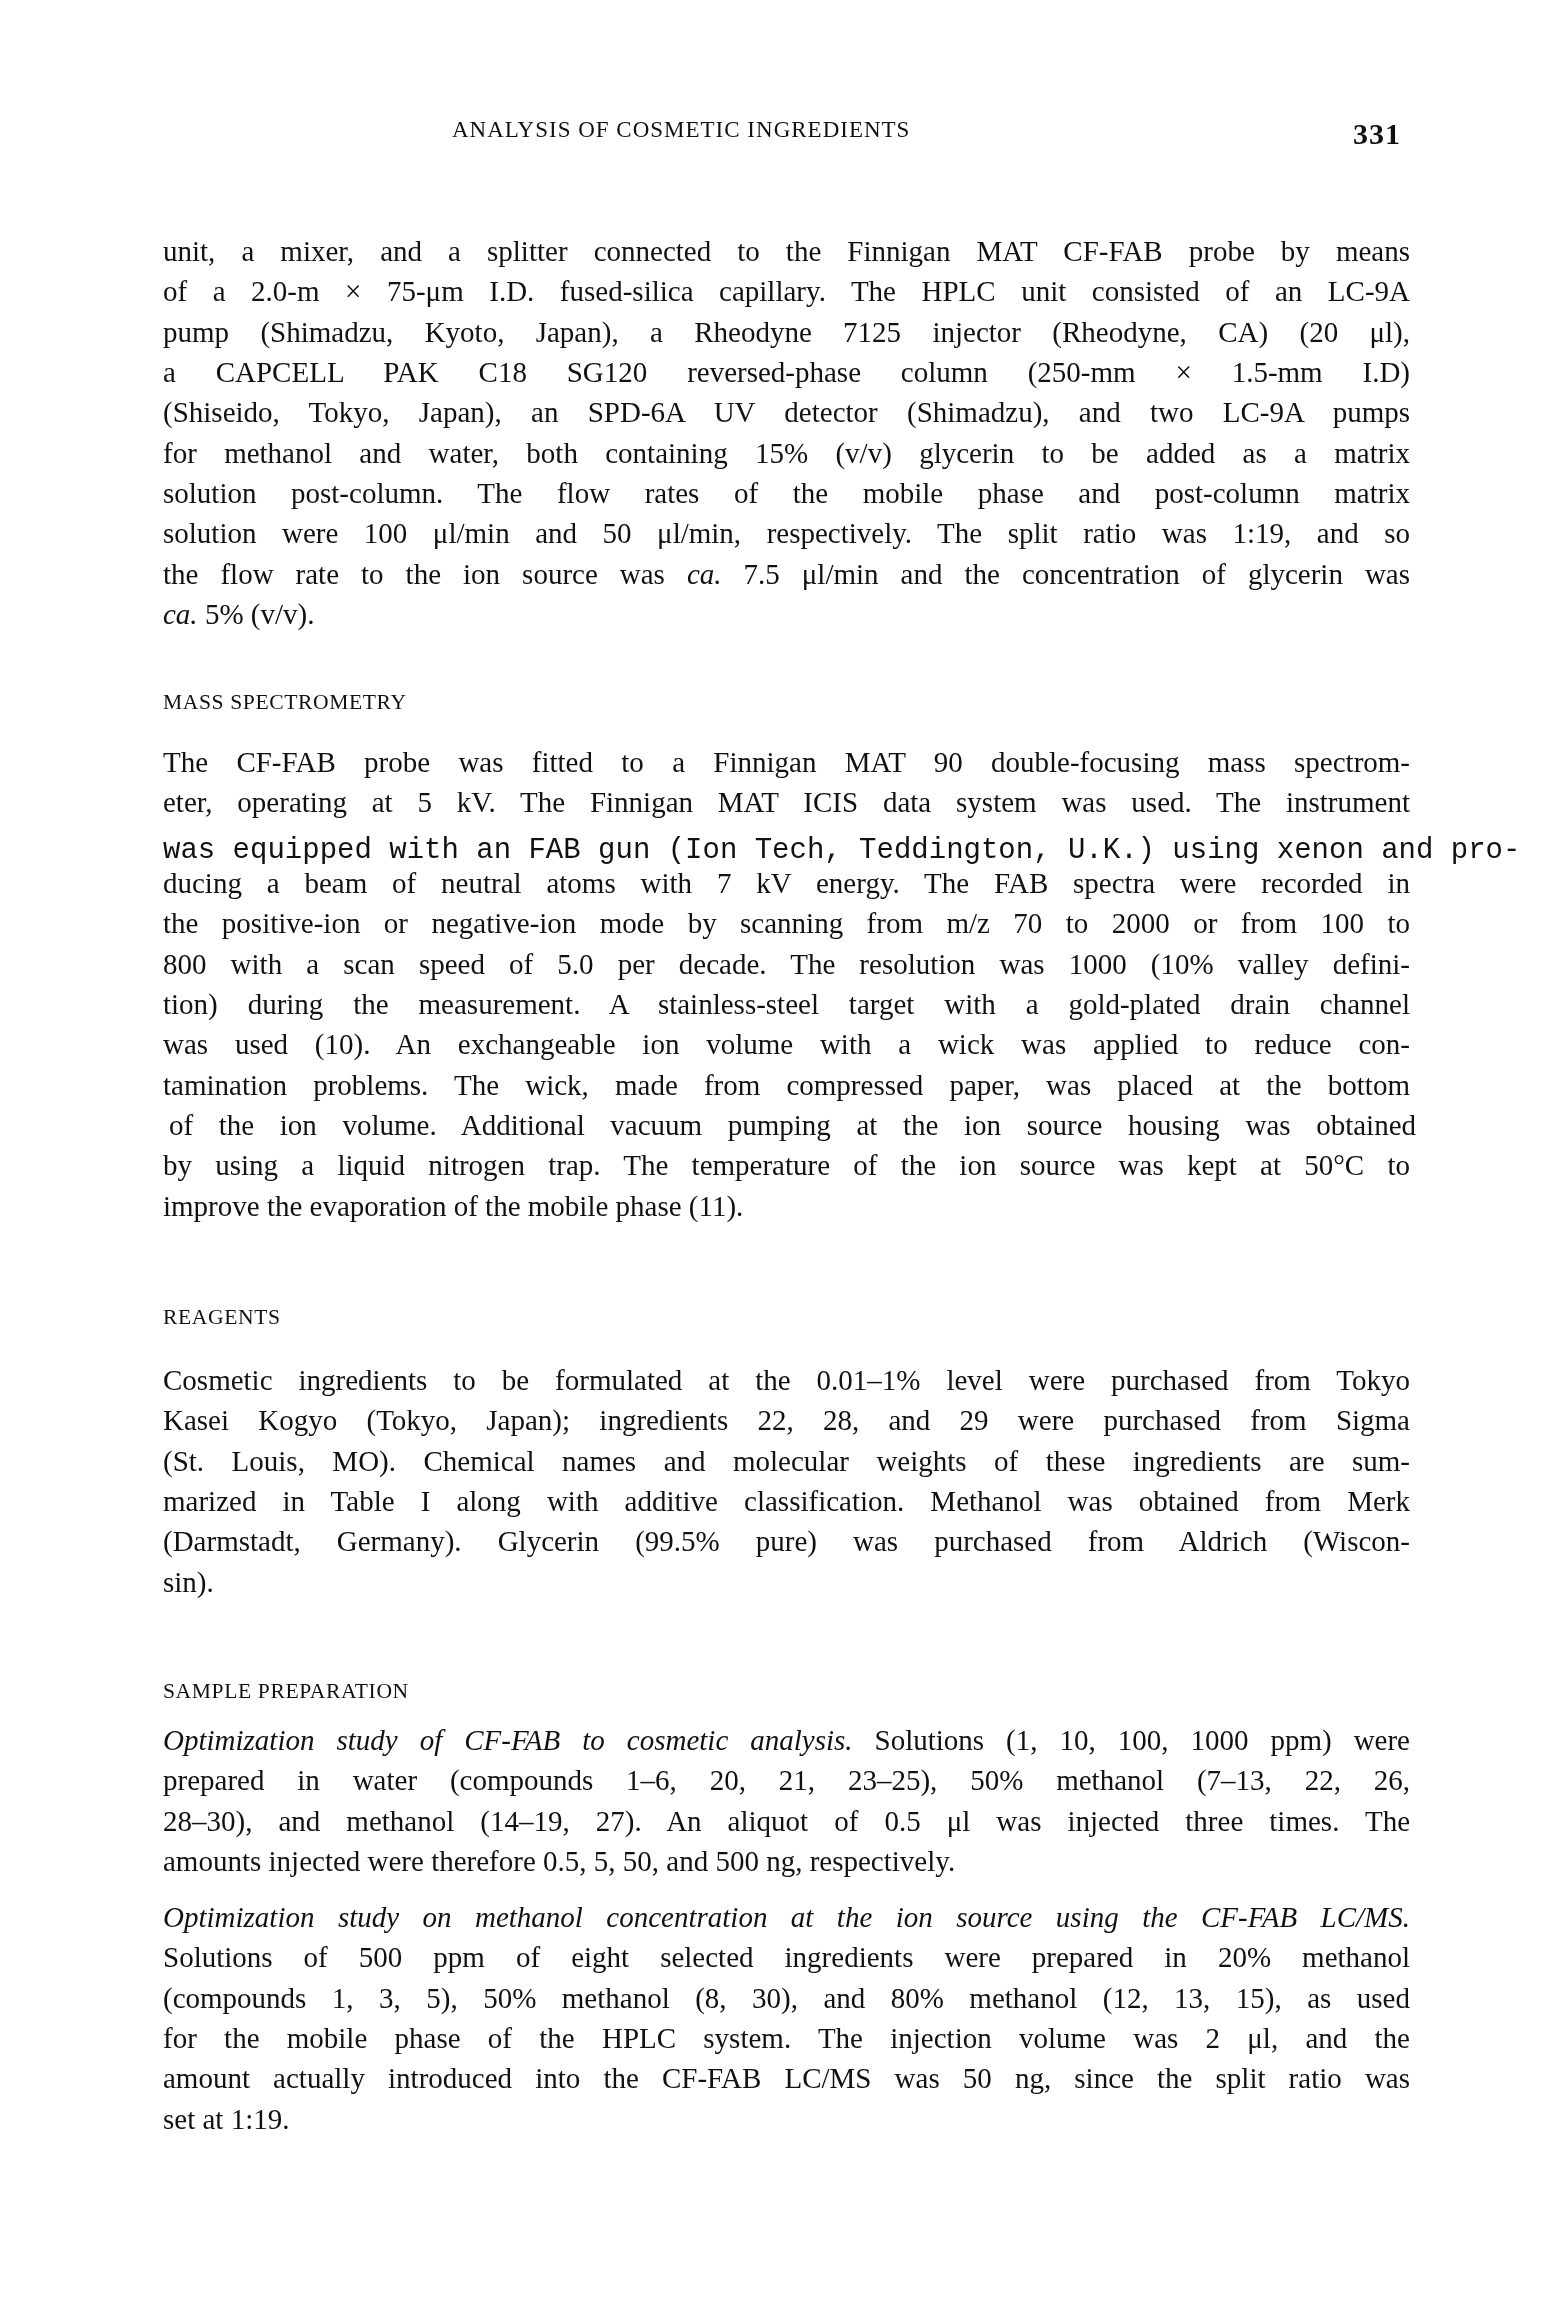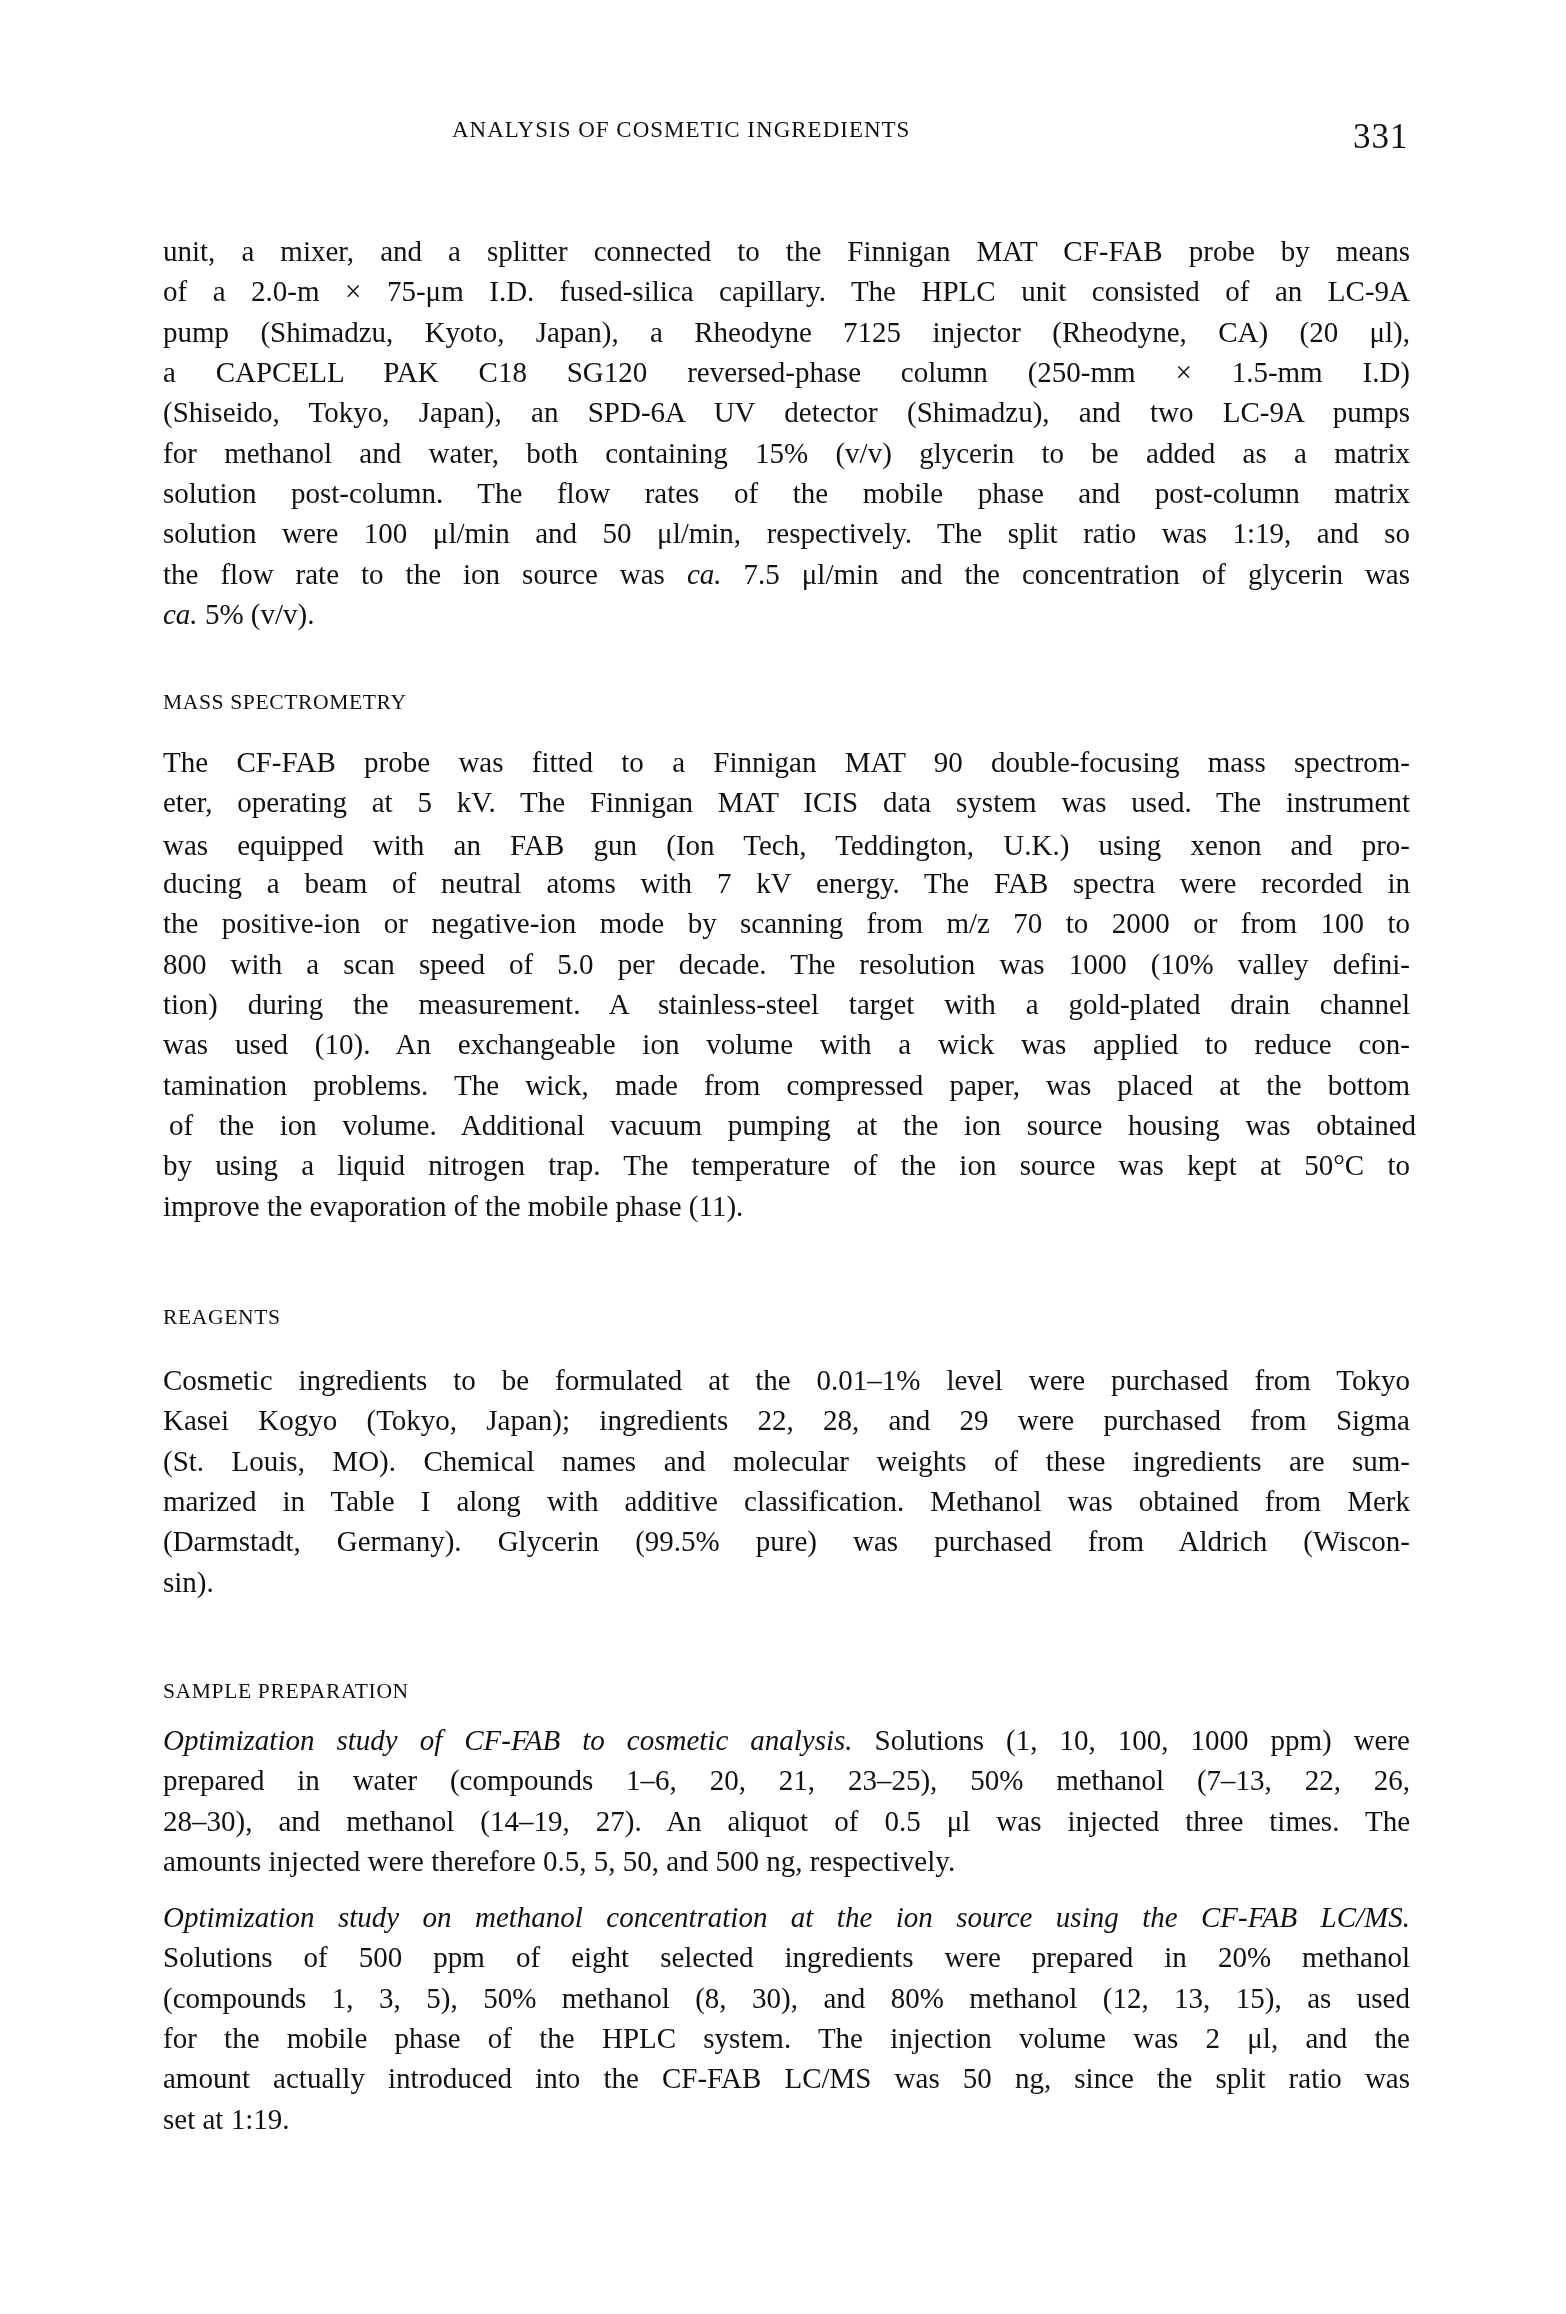--- a/index.html
+++ b/index.html
@@ -1,21 +1,21 @@
 <!DOCTYPE html>
 <html><head>
 <meta charset="utf-8">
 <style>
   html, body { margin: 0; padding: 0; background: #ffffff; }
   body { width: 1567px; height: 2314px; position: relative; overflow: hidden;
          font-family: "Liberation Serif", "DejaVu Serif", serif; color: #111111; }
   .page { position: absolute; left: 0; top: 0; width: 1567px; height: 2314px; }
   .running-head { position: absolute; top: 117px; left: 452px; font-size: 23px;
                   letter-spacing: 1px; white-space: nowrap; }
-  .page-num { position: absolute; top: 117px; left: 1353px; font-size: 35px; letter-spacing: 1px; }
+  .page-num { position: absolute; top: 117px; left: 1353px; font-size: 30px; letter-spacing: 1px; font-weight: bold; }
   .body { position: absolute; left: 163px; width: 1247px; }
   .line { position: absolute; left: 0; width: 1247px; height: 40px; font-size: 29px;
           line-height: 40px; white-space: nowrap; text-align: justify; text-align-last: justify; }
   .line.last { text-align-last: left; }
   .heading { position: absolute; left: 163px; font-size: 21.6px; letter-spacing: 0.6px;
              white-space: nowrap; }
   em, .it { font-style: italic; }
 </style>
 </head>
 <body>
@@ -35,21 +35,21 @@
     <div class="line" style="top:242px;">solution post-column. The flow rates of the mobile phase and post-column matrix</div>
     <div class="line" style="top:282px;">solution were 100 μl/min and 50 μl/min, respectively. The split ratio was 1:19, and so</div>
     <div class="line" style="top:323px;" id="hplc-line-8">the flow rate to the ion source was <span class="it">ca.</span> 7.5 μl/min and the concentration of glycerin was</div>
     <div class="line last" style="top:363px;" id="hplc-line-9"><span class="it">ca.</span> 5% (v/v).</div>
   </div>
 
   <div class="heading" style="top:690px;">MASS SPECTROMETRY</div>
   <div class="body" style="top:742px;">
     <div class="line" style="top:0px;">The CF-FAB probe was fitted to a Finnigan MAT 90 double-focusing mass spectrom-</div>
     <div class="line" style="top:40px;">eter, operating at 5 kV. The Finnigan MAT ICIS data system was used. The instrument</div>
-    <div class="line" style="top:83px;">was equipped with an FAB gun (Ion Tech, Teddington, U.K.) using xenon and pro-</div>
+    <div class="line" style="top:89px;font-family:Liberation Mono, monospace;">was equipped with an FAB gun (Ion Tech, Teddington, U.K.) using xenon and pro-</div>
     <div class="line" style="top:121px;">ducing a beam of neutral atoms with 7 kV energy. The FAB spectra were recorded in</div>
     <div class="line" style="top:161px;">the positive-ion or negative-ion mode by scanning from m/z 70 to 2000 or from 100 to</div>
     <div class="line" style="top:202px;">800 with a scan speed of 5.0 per decade. The resolution was 1000 (10% valley defini-</div>
     <div class="line" style="top:242px;">tion) during the measurement. A stainless-steel target with a gold-plated drain channel</div>
     <div class="line" style="top:282px;">was used (10). An exchangeable ion volume with a wick was applied to reduce con-</div>
     <div class="line" style="top:323px;">tamination problems. The wick, made from compressed paper, was placed at the bottom</div>
     <div class="line" style="top:363px;margin-left:6px;">of the ion volume. Additional vacuum pumping at the ion source housing was obtained</div>
     <div class="line" style="top:403px;">by using a liquid nitrogen trap. The temperature of the ion source was kept at 50°C to</div>
     <div class="line last" style="top:444px;">improve the evaporation of the mobile phase (11).</div>
   </div>

